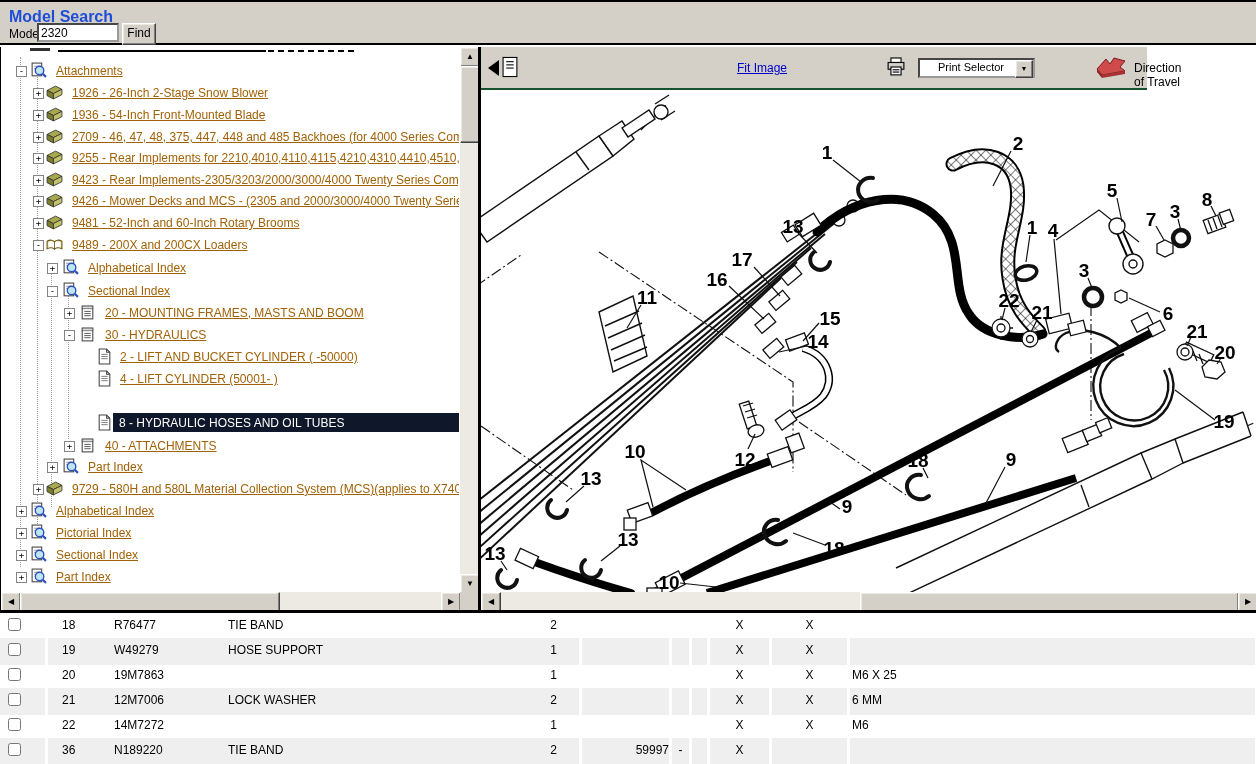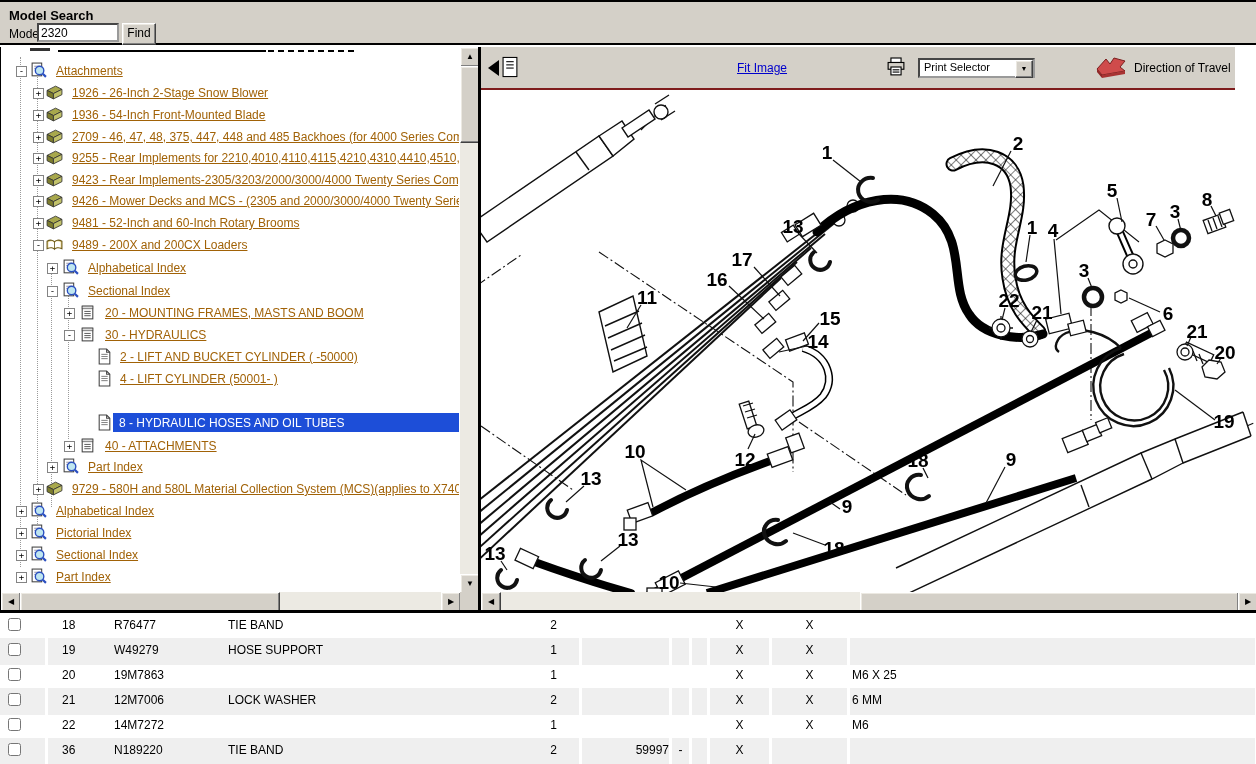--- a/index.html
+++ b/index.html
@@ -7,21 +7,21 @@
     width:1256px;height:764px;position:relative;overflow:hidden;
     background:#fff;font-family:"Liberation Sans","DejaVu Sans",sans-serif;
     -webkit-font-smoothing:none;
   }
   
   .topbar{
     position:absolute;left:0;top:0;width:1256px;height:45px;
     background:#d4d0c8;border-top:2px solid #000;border-bottom:2px solid #000;
     box-sizing:border-box;
   }
-  .topbar .title{position:absolute;left:9px;top:6px;font-size:13px;font-weight:bold;color:#000000;}
+  .topbar .title{position:absolute;left:9px;top:6px;font-size:16px;font-weight:bold;color:#1d4ed8;}
   .topbar .mlabel{position:absolute;left:9px;top:25px;font-size:12px;color:#000;}
   .topbar input.model{
     position:absolute;left:37px;top:21px;width:74px;height:15px;
     border:2px inset #9a9a9a;font-size:12px;padding:0 2px;background:#fff;
     font-family:"Liberation Sans",sans-serif;
   }
   .btn3d{
     background:#d4d0c8;border:1px solid;border-color:#fff #404040 #404040 #fff;
     box-shadow:inset -1px -1px 0 #808080, inset 1px 1px 0 #ece9e2;
   }
@@ -42,58 +42,58 @@
     position:absolute;top:6px;width:9px;height:9px;background:#fff;
     border:1px solid #848484;font-size:9px;line-height:8px;text-align:center;
     font-family:"DejaVu Sans Mono",monospace;color:#000;cursor:default;
   }
   .ticon{position:absolute;top:2px;width:17px;height:17px;}
   .tlabel{
     position:absolute;top:4px;font-size:12px;color:#a16207;
     text-decoration:underline;cursor:pointer;
   }
   .trow.sel .tlabel{
-    left:112px;width:340px;background:#1d4ed8;color:#fff;text-decoration:none;
+    left:112px;width:340px;background:#0f172a;color:#fff;text-decoration:none;
     padding:3px 0 2px 6px;top:1px;
   }
   .l1 .expand{left:15px}.l1 .ticon{left:29px}.l1 .tlabel{left:55px}
   .l2 .expand{left:32px}.l2 .ticon{left:45px}.l2 .tlabel{left:71px}
   .l3 .expand{left:46px}.l3 .ticon{left:61px}.l3 .tlabel{left:87px}
   .l4 .expand{left:63px}.l4 .ticon{left:78px}.l4 .tlabel{left:104px}
   .l5 .ticon{left:95px}.l5 .tlabel{left:119px}
   .sliver1{position:absolute;left:57px;top:3px;width:208px;border-top:2px solid #000;}
   .sliver2{position:absolute;left:267px;top:3px;width:86px;border-top:2px dashed #000;}
   .sliver3{position:absolute;left:29px;top:1px;width:20px;height:3px;background:#333;}
   
   .sb-track-v{position:absolute;background:#eceae3;}
   .sb-track-h{position:absolute;background:#eceae3;}
   .sb-btn{position:absolute;width:18px;height:18px;font-size:8px;line-height:17px;text-align:center;color:#000;cursor:default;}
   .sb-thumb{position:absolute;cursor:default;}
   .sb-corner{position:absolute;background:#d4d0c8;}
   
   .rtoolbar{
-    position:absolute;left:0;top:0;width:754px;height:43px;background:#d4d0c8;
-    border-bottom:2px solid #7f1d1d;box-sizing:border-box;
+    position:absolute;left:0;top:0;width:666px;height:43px;background:#d4d0c8;
+    border-bottom:2px solid #14532d;box-sizing:border-box;
   }
   .backtri{
     position:absolute;left:7px;top:13px;width:0;height:0;
     border-top:8px solid transparent;border-bottom:8px solid transparent;
     border-right:11px solid #000;cursor:pointer;
   }
   .docicon{position:absolute;left:21px;top:9px;cursor:pointer;}
   .fitimage{
     position:absolute;left:256px;top:14px;font-size:12px;color:#0000cc;
     text-decoration:underline;cursor:pointer;
   }
   .printicon{position:absolute;left:406px;top:10px;cursor:pointer;}
   .pselect{
     position:absolute;left:437px;top:11px;width:117px;height:20px;background:#fff;
     border:2px inset #9a9a9a;box-sizing:border-box;cursor:default;
   }
-  .pselect .ptext{position:absolute;left:4px;top:1px;font-size:11px;color:#000;white-space:nowrap;}
+  .pselect .ptext{position:absolute;left:18px;top:1px;font-size:11px;color:#000;white-space:nowrap;}
   .pselect .parrow{
     position:absolute;right:0;top:0;width:16px;height:16px;
     font-size:7px;line-height:15px;text-align:center;
   }
   .redarrow{position:absolute;left:614px;top:8px;}
   .dot-label{position:absolute;left:653px;top:14px;font-size:12px;color:#000;}
   .diagram-wrap{position:absolute;left:0;top:43px;width:775px;height:502px;background:#fff;overflow:hidden;}
   
   .ptable{position:absolute;left:0;top:613px;width:1256px;height:151px;background:#fff;}
   .prow{position:absolute;left:0;width:1256px;height:25px;}

